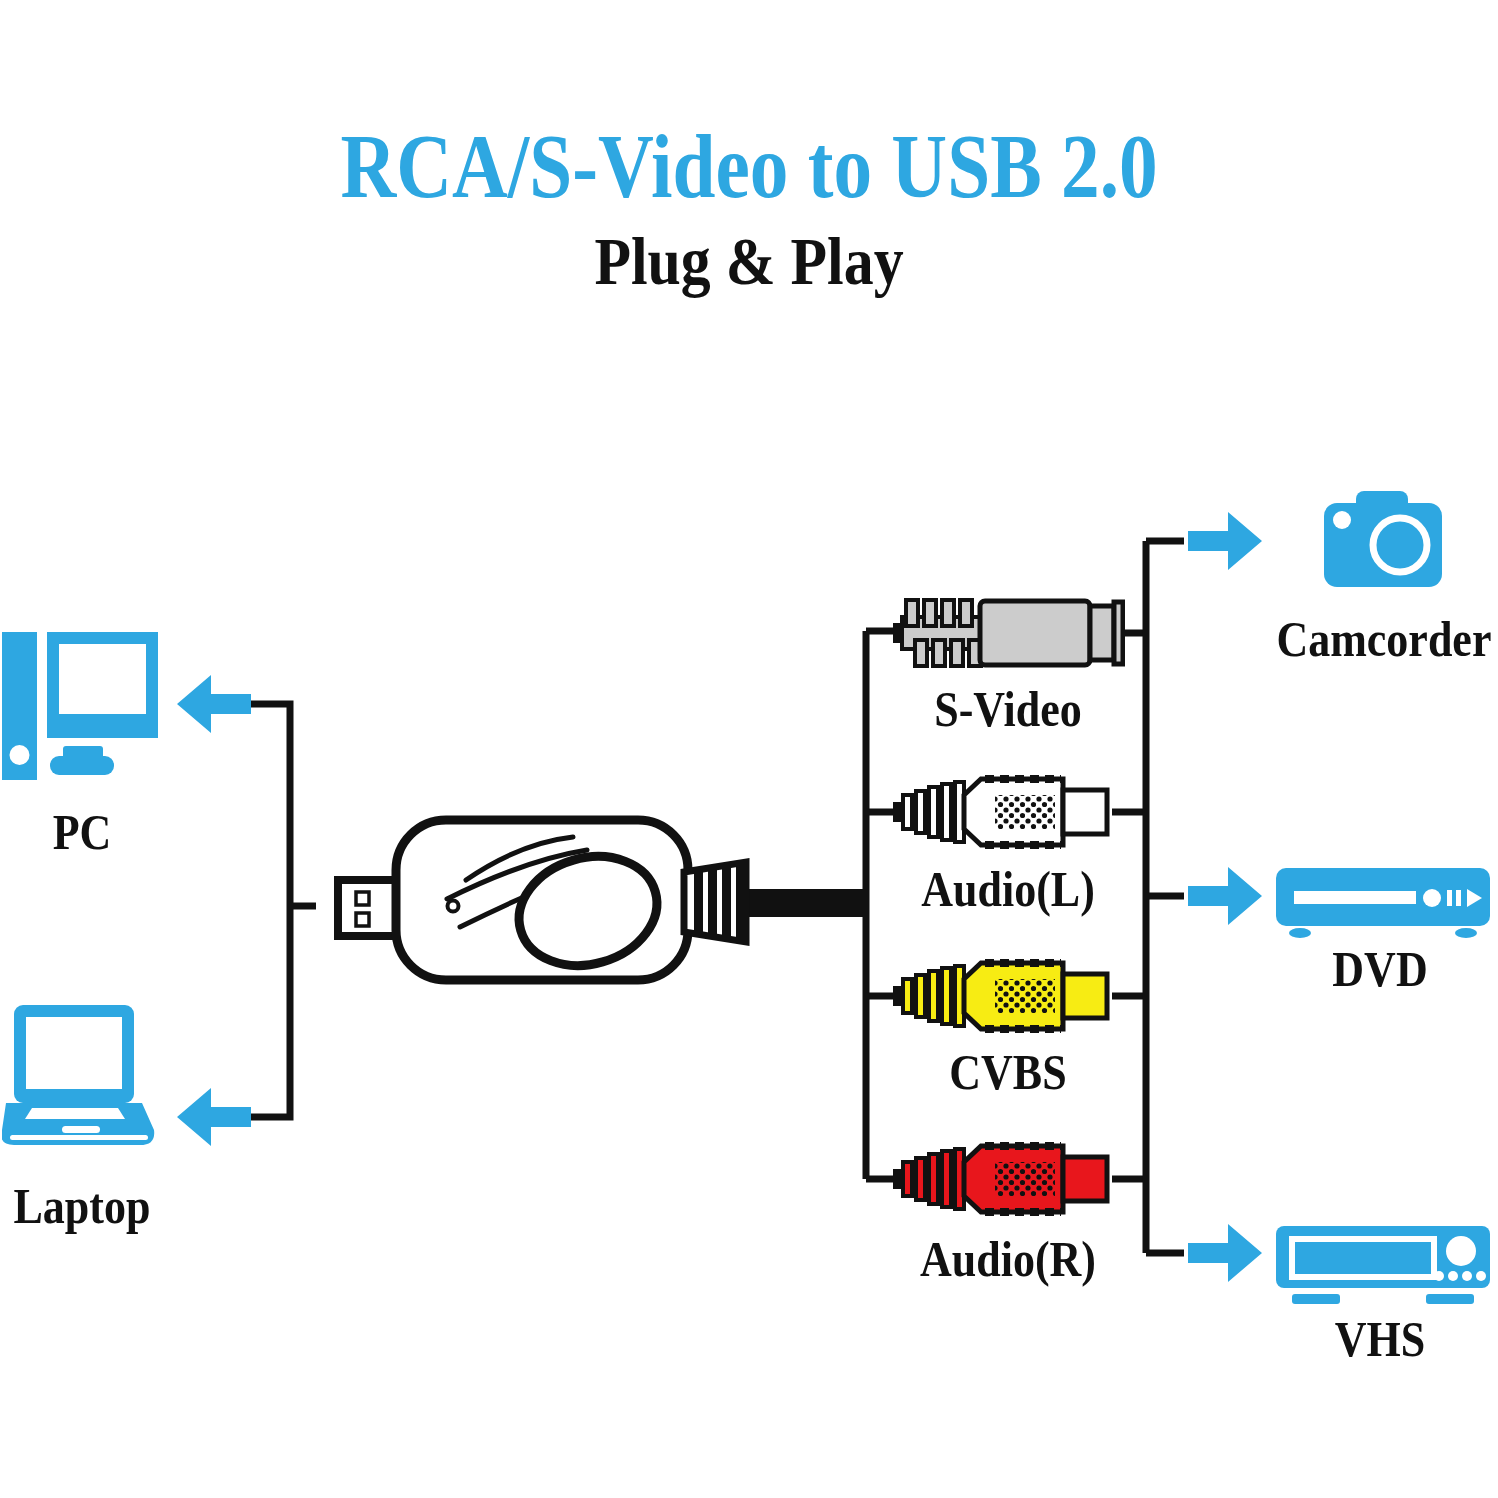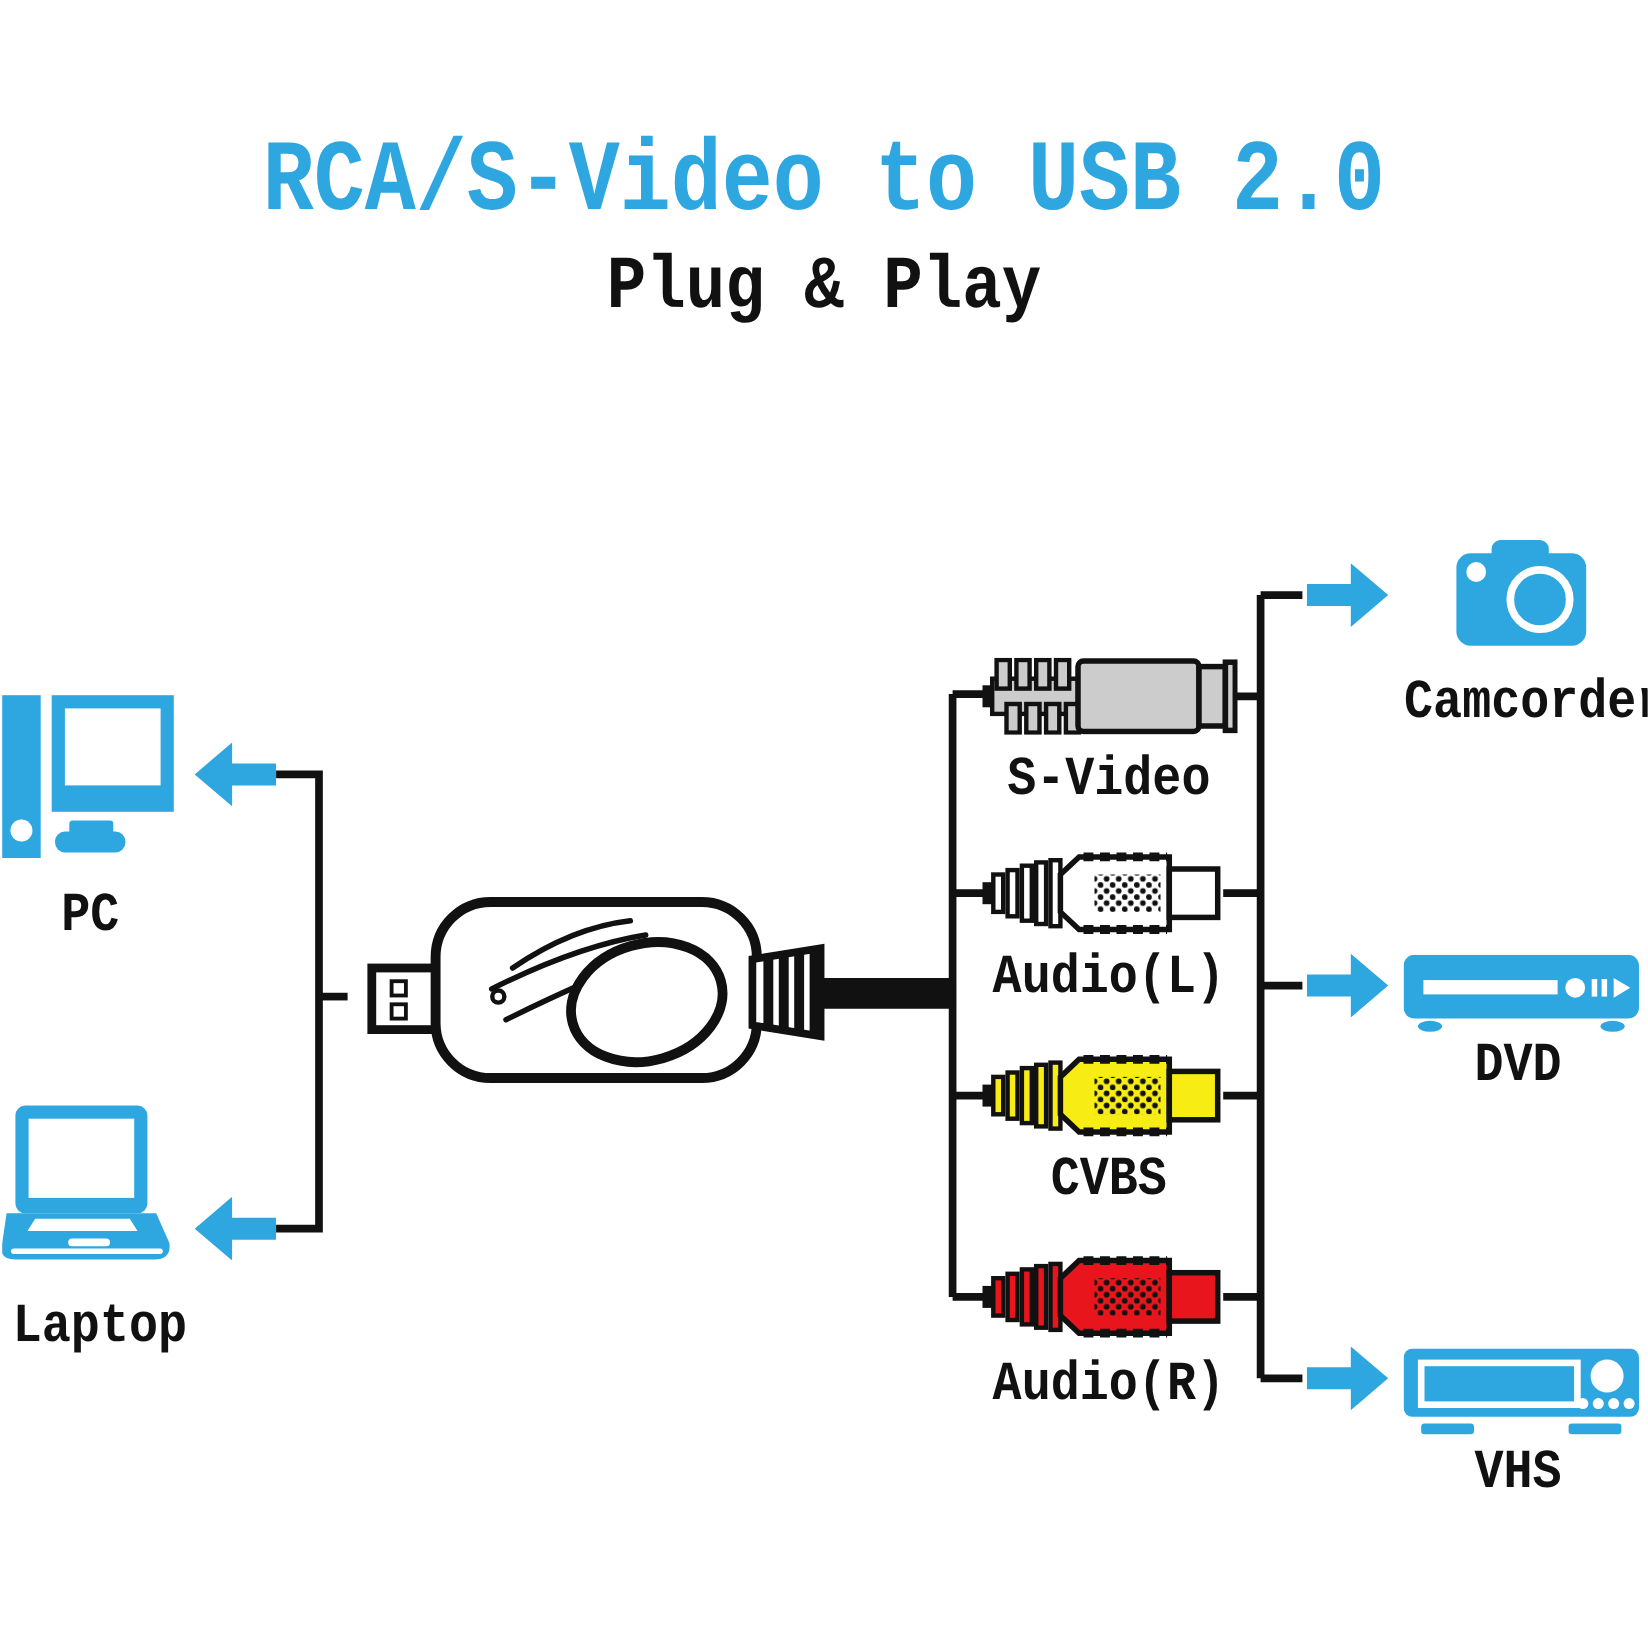--- a/index.html
+++ b/index.html
@@ -1,18 +1,18 @@
 <!DOCTYPE html>
 <html style="--c-accent: #2ea7e1; --c-line: #111111; --c-text: #111111; --c-svideo-gray: #cccccc; --c-rca-white: #ffffff; --c-rca-yellow: #f7ec13; --c-rca-red: #e8161c;"><head>
 <meta charset="utf-8">
 <style>
   html,body{margin:0;padding:0;background:#fff;}
   #canvas{
     position:relative;width:1498px;height:1498px;background:#fff;overflow:hidden;
-    font-family:Liberation Mono, monospace;
+    font-family:Liberation Serif, serif;
     border-radius:28px;
   }
   .abs{position:absolute;}
   .title{
     position:absolute;top:118px;left:0;width:1498px;text-align:center;
     font-size:92px;font-weight:bold;color:var(--c-accent,#2ea7e1);
     line-height:1.05;white-space:nowrap;transform:scaleX(.84);transform-origin:50% 50%;
   }
   .subtitle{
     position:absolute;top:226px;left:0;width:1498px;text-align:center;

